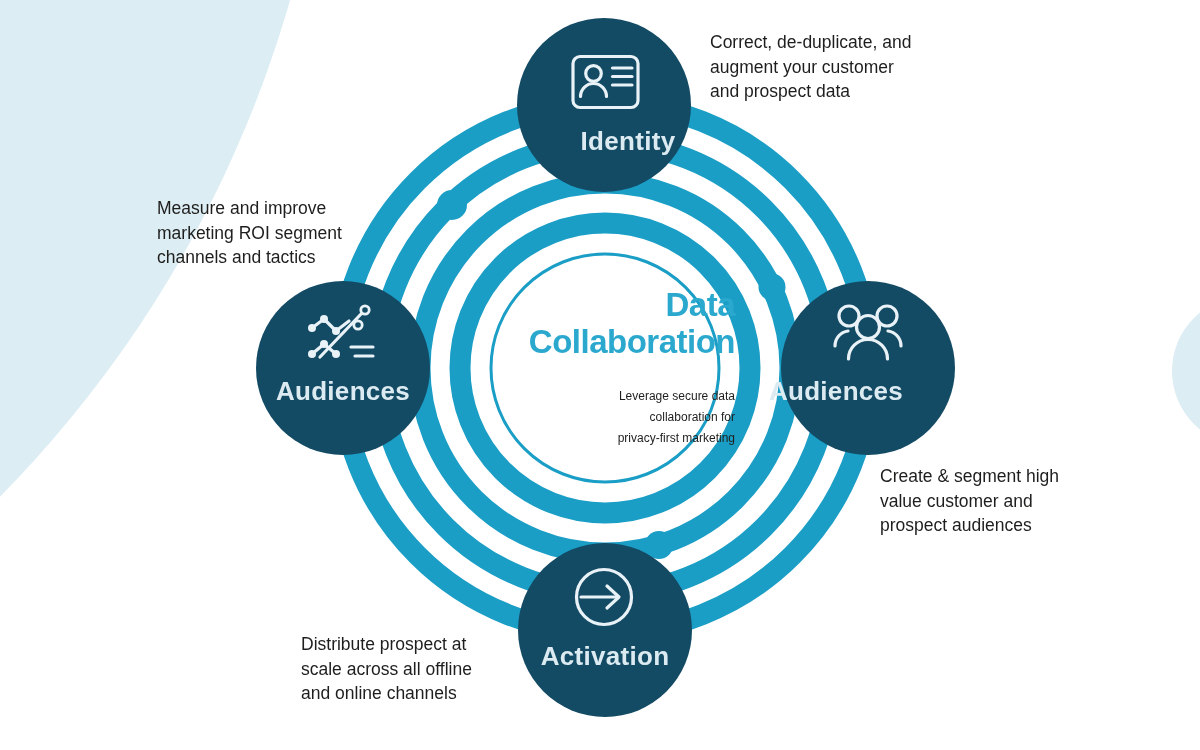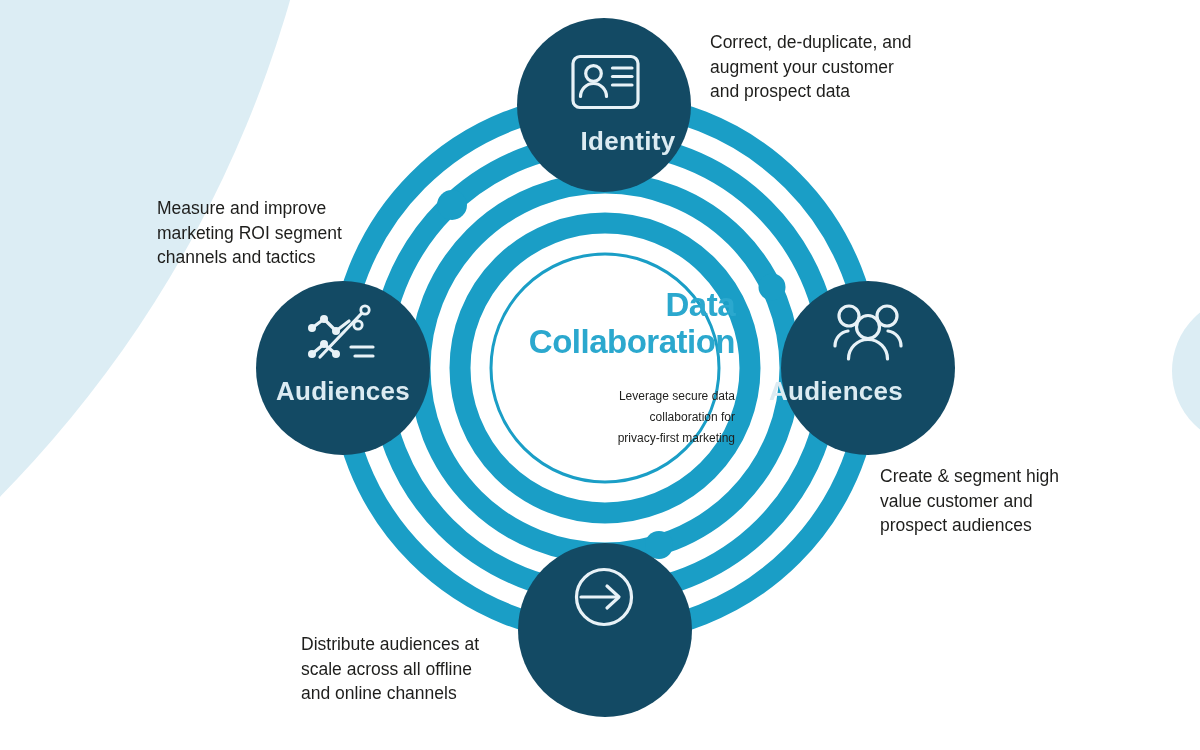--- a/index.html
+++ b/index.html
@@ -110,28 +110,29 @@
       <div>Data</div>
       <div>Collaboration</div>
     </div>
     <div class="center-sub">Leverage secure data
 collaboration for
 privacy-first marketing</div>
   </div>
 
   <div class="node-label" style="left:604px;top:141px;margin-left:24px;">Identity</div>
   <div class="node-label" style="left:836px;top:391px;">Audiences</div>
+  <div class="node-label" style="left:605px;top:656px;">Activation</div>
   <div class="node-label" style="left:343px;top:391px;">Audiences</div>
 
   <div class="txt" style="left:710px;top:30px;">Correct, de-duplicate, and
 augment your customer
 and prospect data</div>
   <div class="txt" style="left:880px;top:464px;">Create &amp; segment high
 value customer and
 prospect audiences</div>
-  <div class="txt" style="left:301px;top:632px;">Distribute audiences at
+  <div class="txt" style="left:301px;top:632px;">Distribute prospect at
 scale across all offline
 and online channels</div>
   <div class="txt" style="left:157px;top:196px;">Measure and improve
 marketing ROI segment
 channels and tactics</div>
 
 </div>
 
 </body></html>

